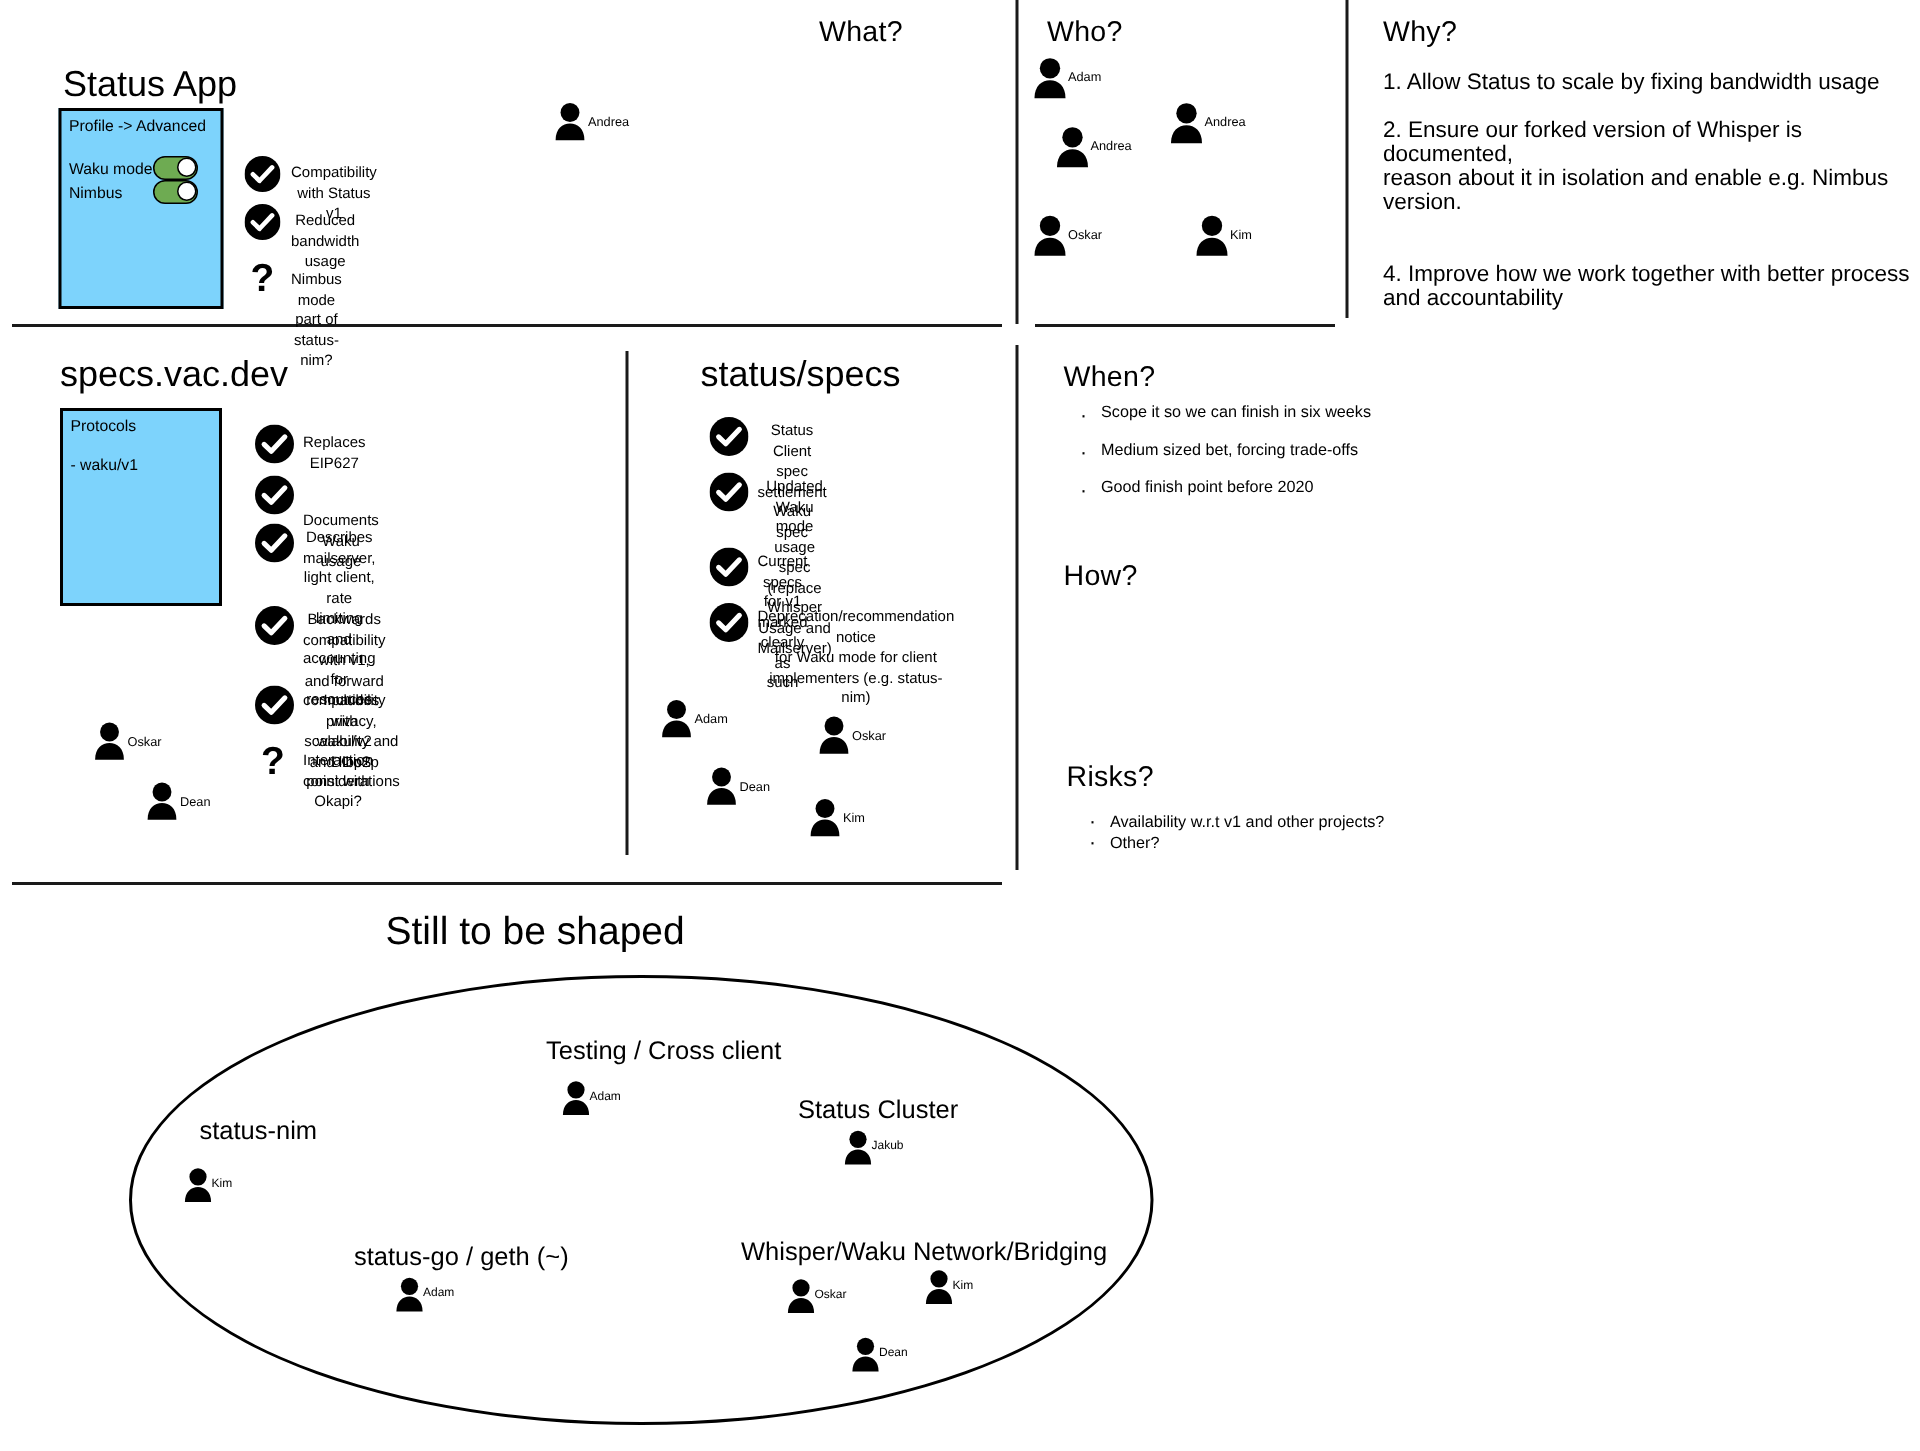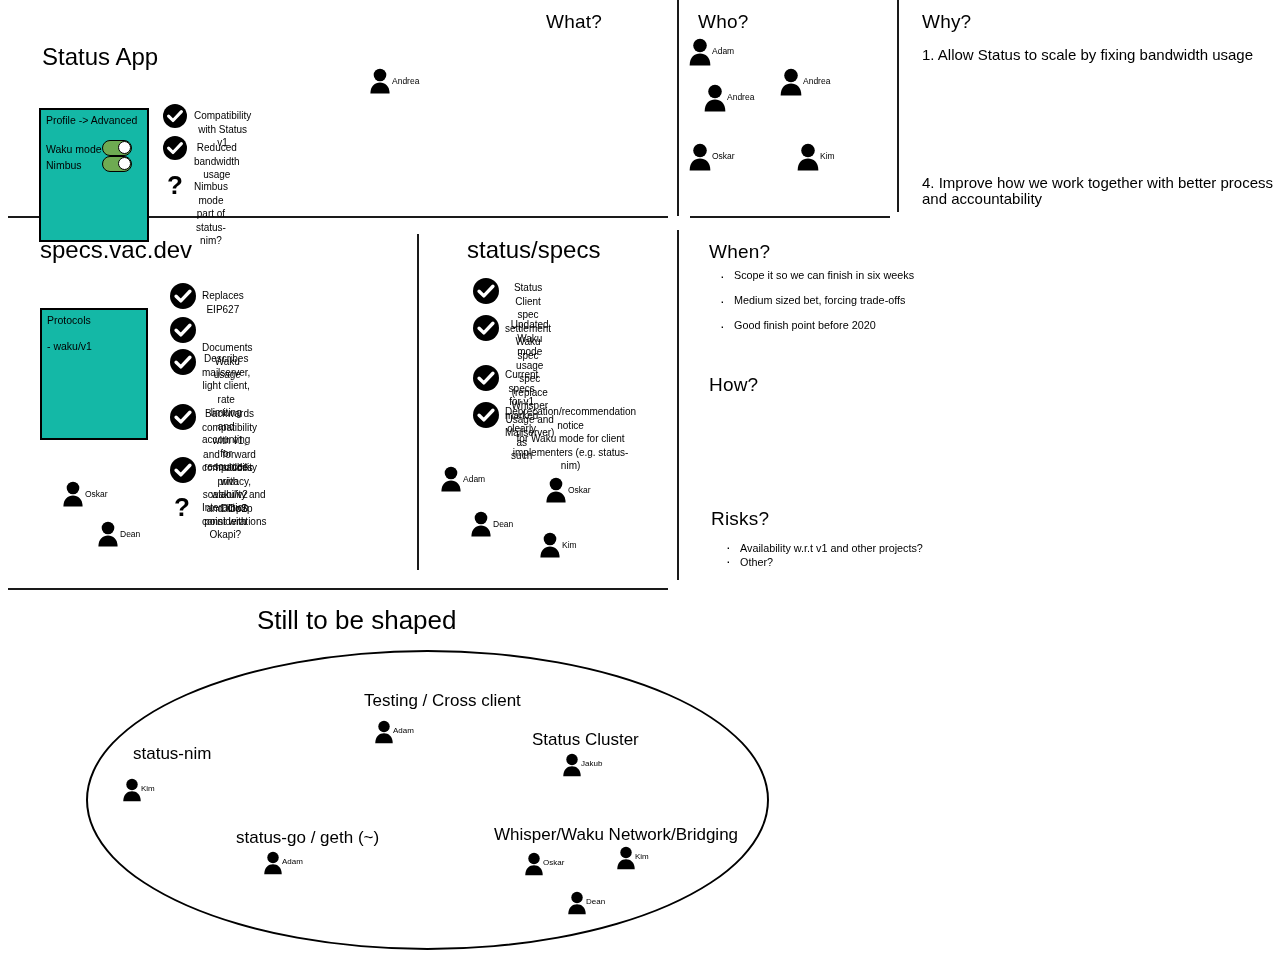--- a/index.html
+++ b/index.html
@@ -47,23 +47,22 @@
   .shaped-title {
     position: absolute;
     font-size: 26px;
     white-space: nowrap;
   }
 
   
   .mockbox {
     position: absolute;
     border: 2px solid #000;
-    background: #14b8a6;
+    background: #7dd3fc;
     box-sizing: border-box;
-    margin-top: 36px;
   }
   .mock-head {
     position: absolute;
     font-size: 10.5px;
     white-space: nowrap;
   }
   .mock-row-label {
     position: absolute;
     font-size: 10.5px;
     white-space: nowrap;
@@ -257,20 +256,22 @@
   </div>
   <div class="person" style="left:796px; top:143px;">
     <svg width="24" height="28" viewBox="0 0 22 26">
         <circle cx="11" cy="7" r="6.3" fill="#000"></circle>
         <path d="M1.4 25.5 C1.4 17.8 6 14.4 11 14.4 C16 14.4 20.6 17.8 20.6 25.5 Z" fill="#000"></path>
       </svg>
     <span class="pname">Kim</span>
   </div>
 
   <div class="why-item" style="left:922px; top:47px;">1. Allow Status to scale by fixing bandwidth usage</div>
+  <div class="why-item" style="left:922px; top:79px;">2. Ensure our forked version of Whisper is documented,
+reason about it in isolation and enable e.g. Nimbus version.</div>
   <div class="why-item" style="left:922px; top:175px;">4. Improve how we work together with better process
 and accountability</div>
 
   <div class="app-title" style="left:40px; top:236px;">specs.vac.dev</div>
 
   <div class="mockbox" style="left:40px; top:272px; width:108px; height:132px;">
     <div class="mock-head" style="left:5px; top:4px;">Protocols</div>
     <div class="mock-head" style="left:5px; top:30px;">- waku/v1</div>
   </div>
 

